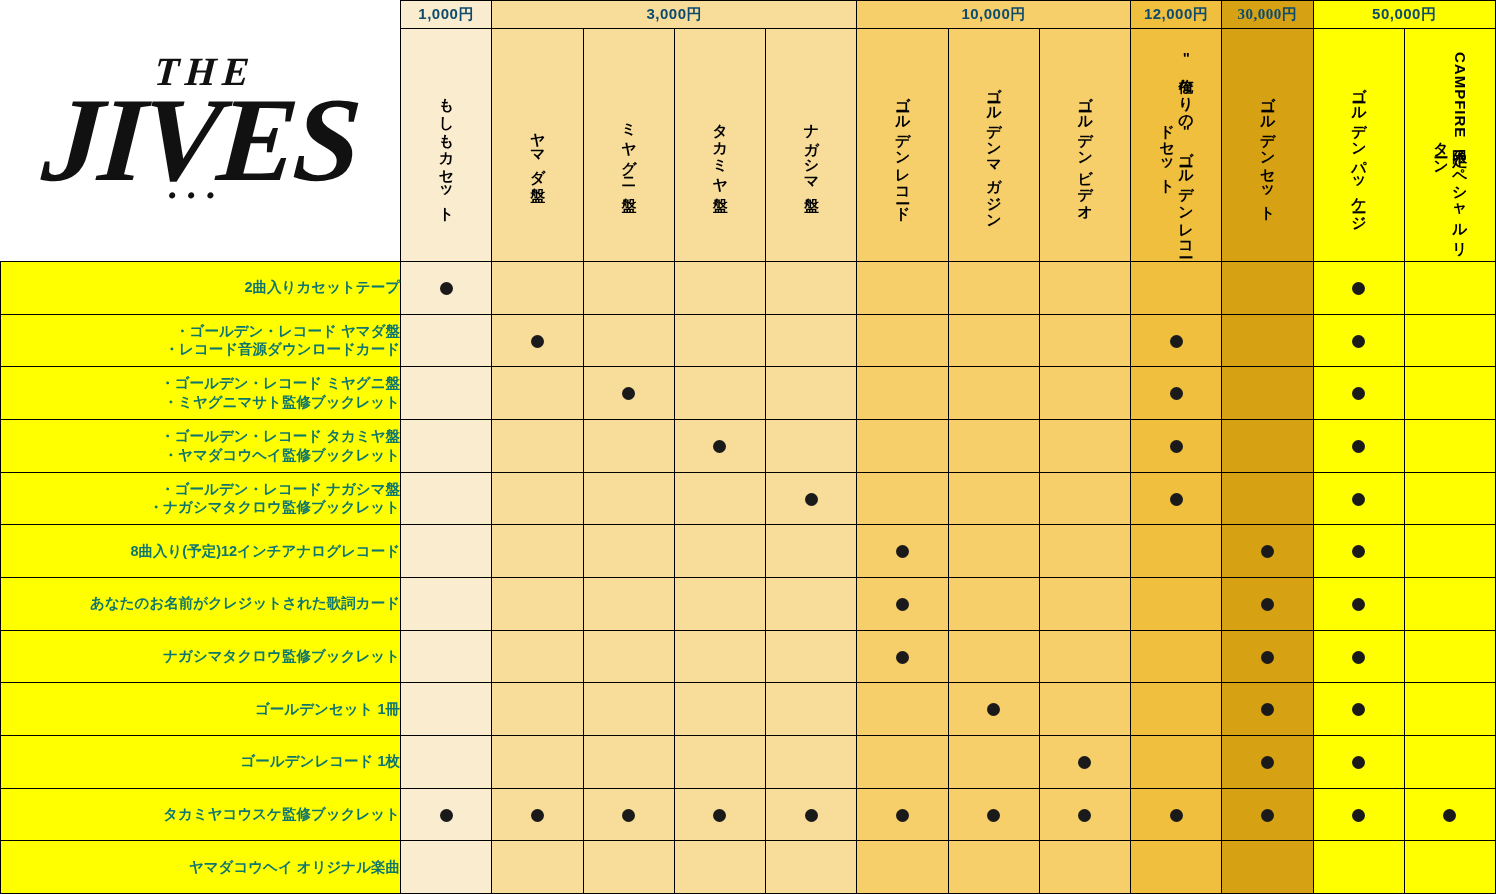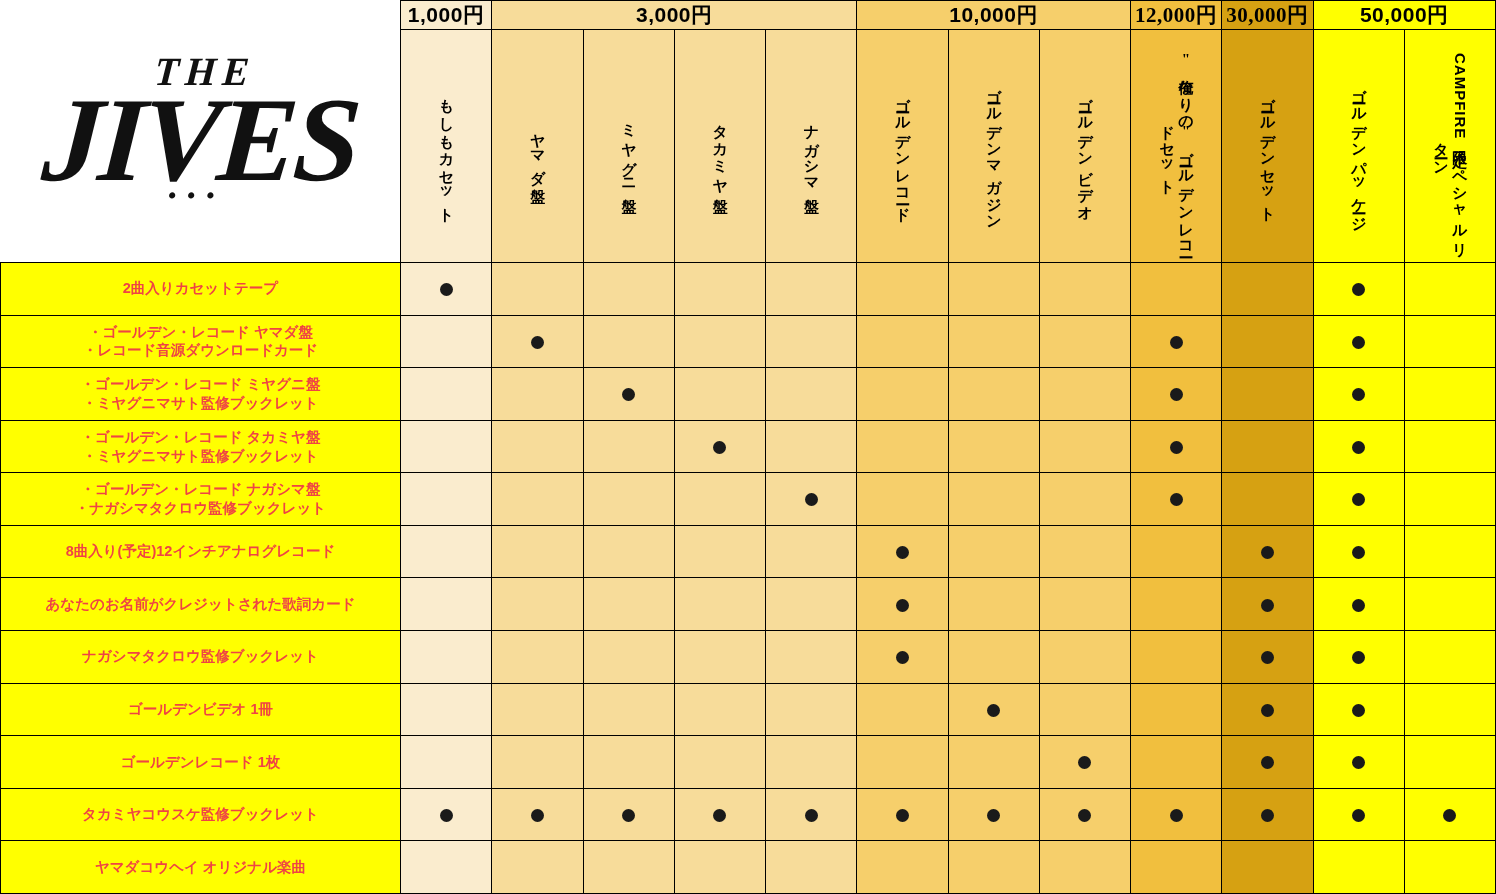--- a/index.html
+++ b/index.html
@@ -70,23 +70,23 @@
     display:block;
     font-size: 26px;
     letter-spacing: 10px;
     margin-top: -6px;
   }
 
   
   .price-cell {
     height: 28px;
     text-align: center;
-    font-size: 21px;
-    font-weight: bold;
-    color: #000000;
+    font-size: 15px;
+    font-weight: bold;
+    color: #0c4a6e;
     letter-spacing: 0.5px;
   }
 
   
   .vhead {
     height: 230px;
     text-align: center;
     position: relative;
   }
   .vhead .vtext {
@@ -103,25 +103,25 @@
     color: #000;
     white-space: pre-line;
   }
   .vhead.mixed .vtext {
     text-orientation: mixed;
   }
 
   
   .rowlabel {
     background: #ffff00;
-    text-align: center;
+    text-align: right;
     padding: 4px 10px 4px 6px;
     font-size: 14.5px;
     font-weight: bold;
-    color: #ef4444;
+    color: #0f766e;
     line-height: 1.3;
     white-space: pre-line;
     width: 400px;
   }
 
   
   .cell {
     text-align: center;
     height: 52px;
   }
@@ -138,21 +138,21 @@
   .c-cream  { background: #faecce; }
   .c-light  { background: #f7dc9a; }
   .c-mid    { background: #f6cf6b; }
   .c-deep   { background: #f1bf3e; }
   .c-dark   { background: #d6a112; }
   .c-yellow { background: #ffff00; }
 
   .hdr-cream  { background: #faecce; }
   .hdr-light  { background: #f7dc9a; }
   .hdr-mid    { background: #f6cf6b; }
-  .hdr-deep   { background: #f1bf3e; font-family: Liberation Serif, serif; }
+  .hdr-deep   { background: #f1bf3e; }
   .hdr-dark   { background: #d6a112; font-family: Liberation Serif, serif; }
   .hdr-yellow { background: #ffff00; }
 </style>
 </head>
 <body>
 
 <div id="wrap">
   <table class="matrix">
     <thead>
       <tr>
@@ -233,21 +233,21 @@
           <td class="cell c-mid"></td>
           <td class="cell c-mid"></td>
           <td class="cell c-mid"></td>
           <td class="cell c-deep"><span class="dot"></span></td>
           <td class="cell c-dark"></td>
           <td class="cell c-yellow"><span class="dot"></span></td>
           <td class="cell c-yellow"></td>
         </tr>
         <tr>
           <td class="rowlabel">・ゴールデン・レコード タカミヤ盤
-・ミヤグニマサト監修ブックレット</td>
+・ヤマダコウヘイ監修ブックレット</td>
           <td class="cell c-cream"></td>
           <td class="cell c-light"></td>
           <td class="cell c-light"></td>
           <td class="cell c-light"><span class="dot"></span></td>
           <td class="cell c-light"></td>
           <td class="cell c-mid"></td>
           <td class="cell c-mid"></td>
           <td class="cell c-mid"></td>
           <td class="cell c-deep"><span class="dot"></span></td>
           <td class="cell c-dark"></td>
@@ -309,21 +309,21 @@
           <td class="cell c-light"></td>
           <td class="cell c-mid"><span class="dot"></span></td>
           <td class="cell c-mid"></td>
           <td class="cell c-mid"></td>
           <td class="cell c-deep"></td>
           <td class="cell c-dark"><span class="dot"></span></td>
           <td class="cell c-yellow"><span class="dot"></span></td>
           <td class="cell c-yellow"></td>
         </tr>
         <tr>
-          <td class="rowlabel">ゴールデンビデオ 1冊</td>
+          <td class="rowlabel">ゴールデンセット 1冊</td>
           <td class="cell c-cream"></td>
           <td class="cell c-light"></td>
           <td class="cell c-light"></td>
           <td class="cell c-light"></td>
           <td class="cell c-light"></td>
           <td class="cell c-mid"></td>
           <td class="cell c-mid"><span class="dot"></span></td>
           <td class="cell c-mid"></td>
           <td class="cell c-deep"></td>
           <td class="cell c-dark"><span class="dot"></span></td>

